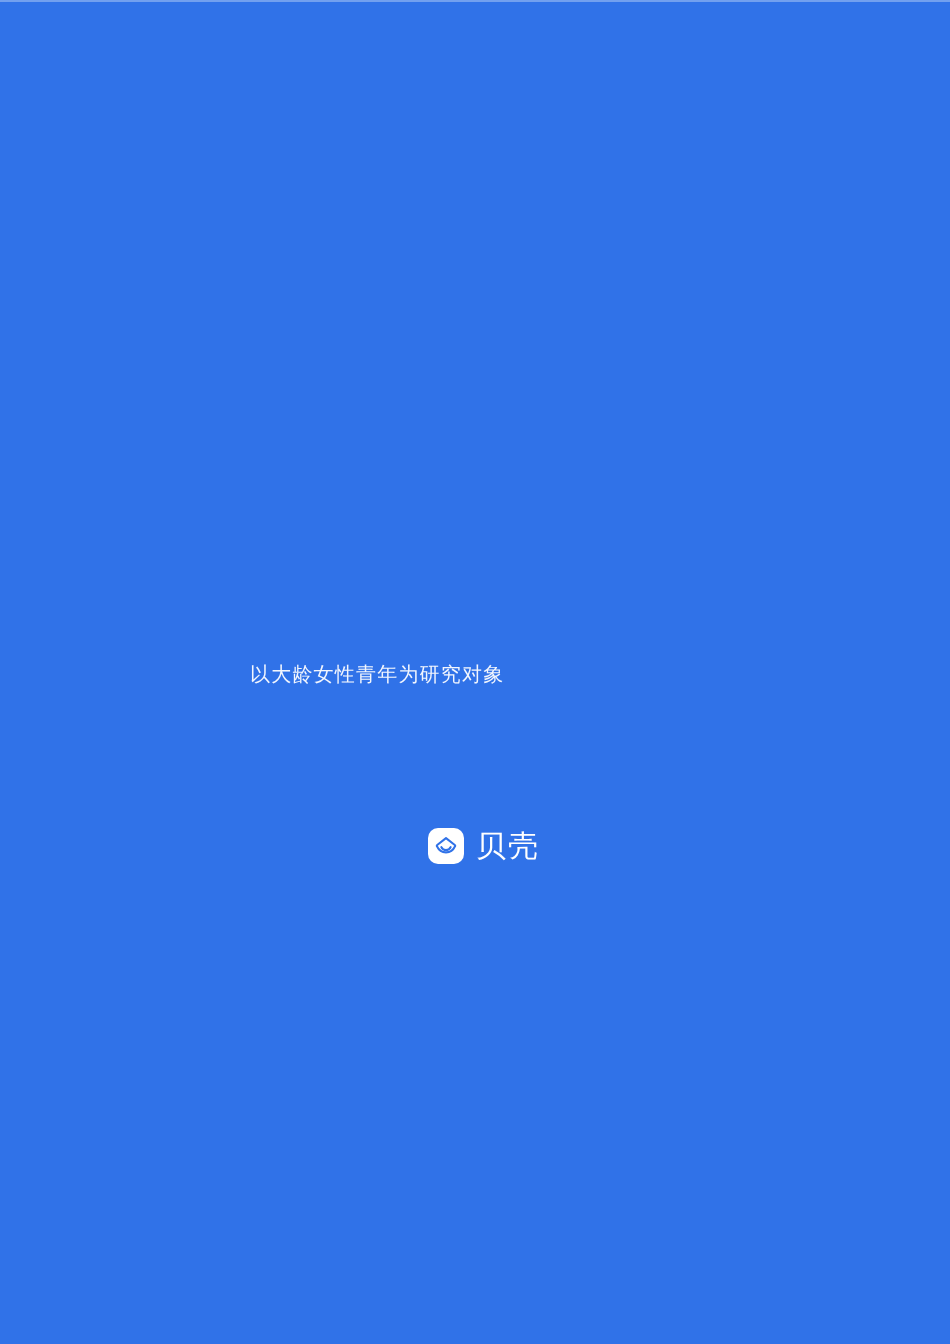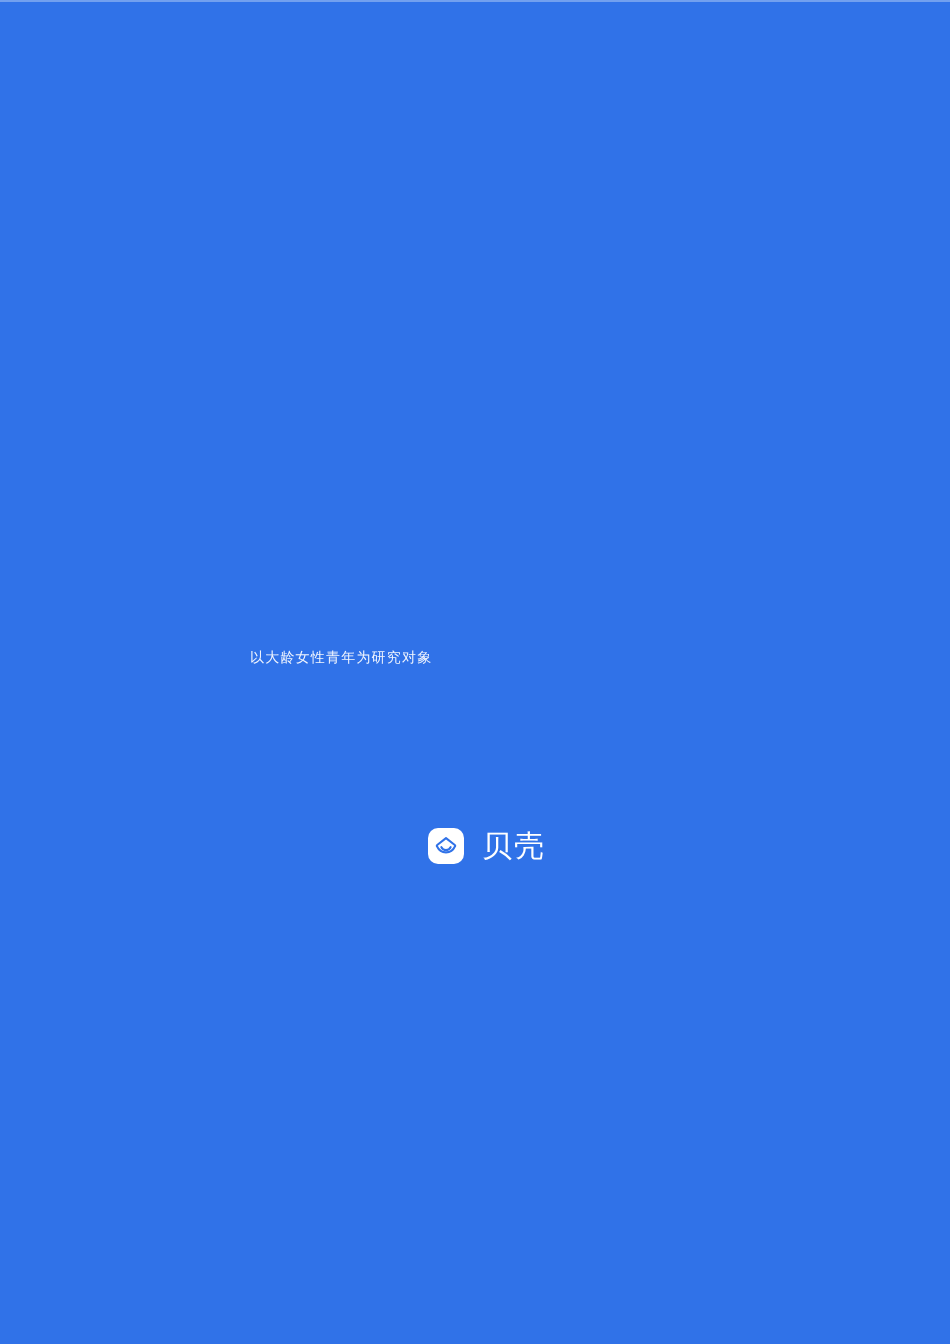--- a/index.html
+++ b/index.html
@@ -47,36 +47,36 @@
     line-height: 1.16;
     font-weight: 300;
     color: #ffffff;
     letter-spacing: 1px;
     white-space: nowrap;
     margin: 0;
     font-family: "Liberation Sans", "DejaVu Sans", sans-serif;
   }
 
   #cover-subtitle {
-    margin: 20px 0 0 0;
-    font-size: 14px;
+    margin: 32px 0 0 0;
+    font-size: 20px;
     line-height: 1.4;
     font-weight: 400;
     color: #f2f6fe;
     letter-spacing: 1.2px;
     white-space: nowrap;
     font-family: "Liberation Sans", "DejaVu Sans", sans-serif;
   }
   #cover-logo-wrap {
     position: absolute;
     left: 428px;
     top: 828px;
     display: flex;
     align-items: center;
-    gap: 18px;
+    gap: 12px;
   }
 
   #brand-mark {
     width: 36px;
     height: 36px;
     background: #ffffff;
     border-radius: 10px;
     display: flex;
     align-items: center;
     justify-content: center;

